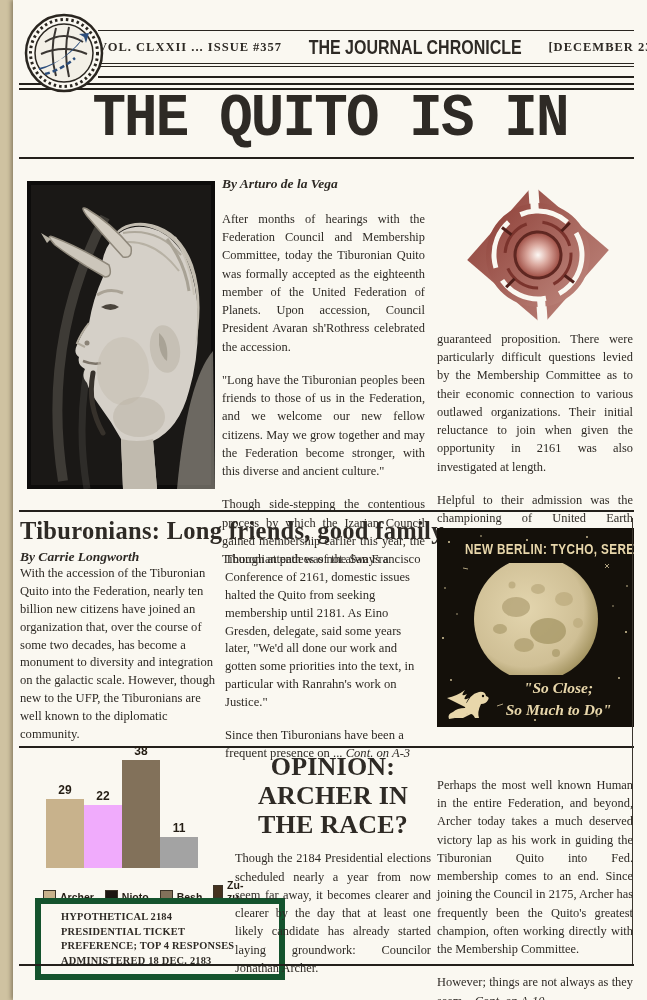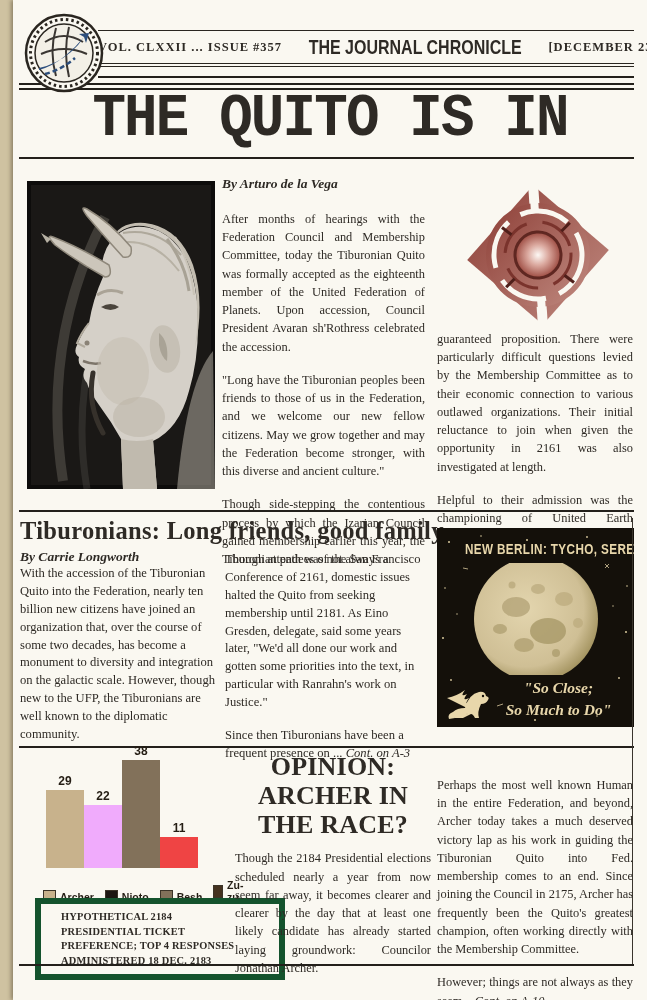--- a/index.html
+++ b/index.html
@@ -304,30 +304,30 @@
       </svg>
       <div class="ad-tagline">"So Close;
 So Much to Do"</div>
     </div>
   </div>
 
   <div class="abs rule sec-rule-2"></div>
   <div class="abs right-edge-rule"></div>
 
   <div class="abs chart">
-      <div class="bar" style="height: 78px; background: rgb(200, 178, 140);">
+      <div class="bar" style="height: 69px; background: rgb(200, 178, 140);">
         <div class="bar-label">29</div>
       </div>
       <div class="bar" style="height: 62.7px; background: #f0abfc;">
         <div class="bar-label">22</div>
       </div>
       <div class="bar" style="height: 108.3px; background: rgb(130, 113, 90);">
         <div class="bar-label">38</div>
       </div>
-      <div class="bar" style="height: 31.35px; background: #ef4444;">
+      <div class="bar" style="height: 31.35px; background: #a3a3a3;">
         <div class="bar-label">11</div>
       </div>
     </div>
   <div class="abs legend">
       <div class="legend-item">
         <span class="swatch" style="background: rgb(200, 178, 140);"></span>
         <span>Archer</span>
       </div>
       <div class="legend-item">
         <span class="swatch" style="background: rgb(28, 22, 17);"></span>

